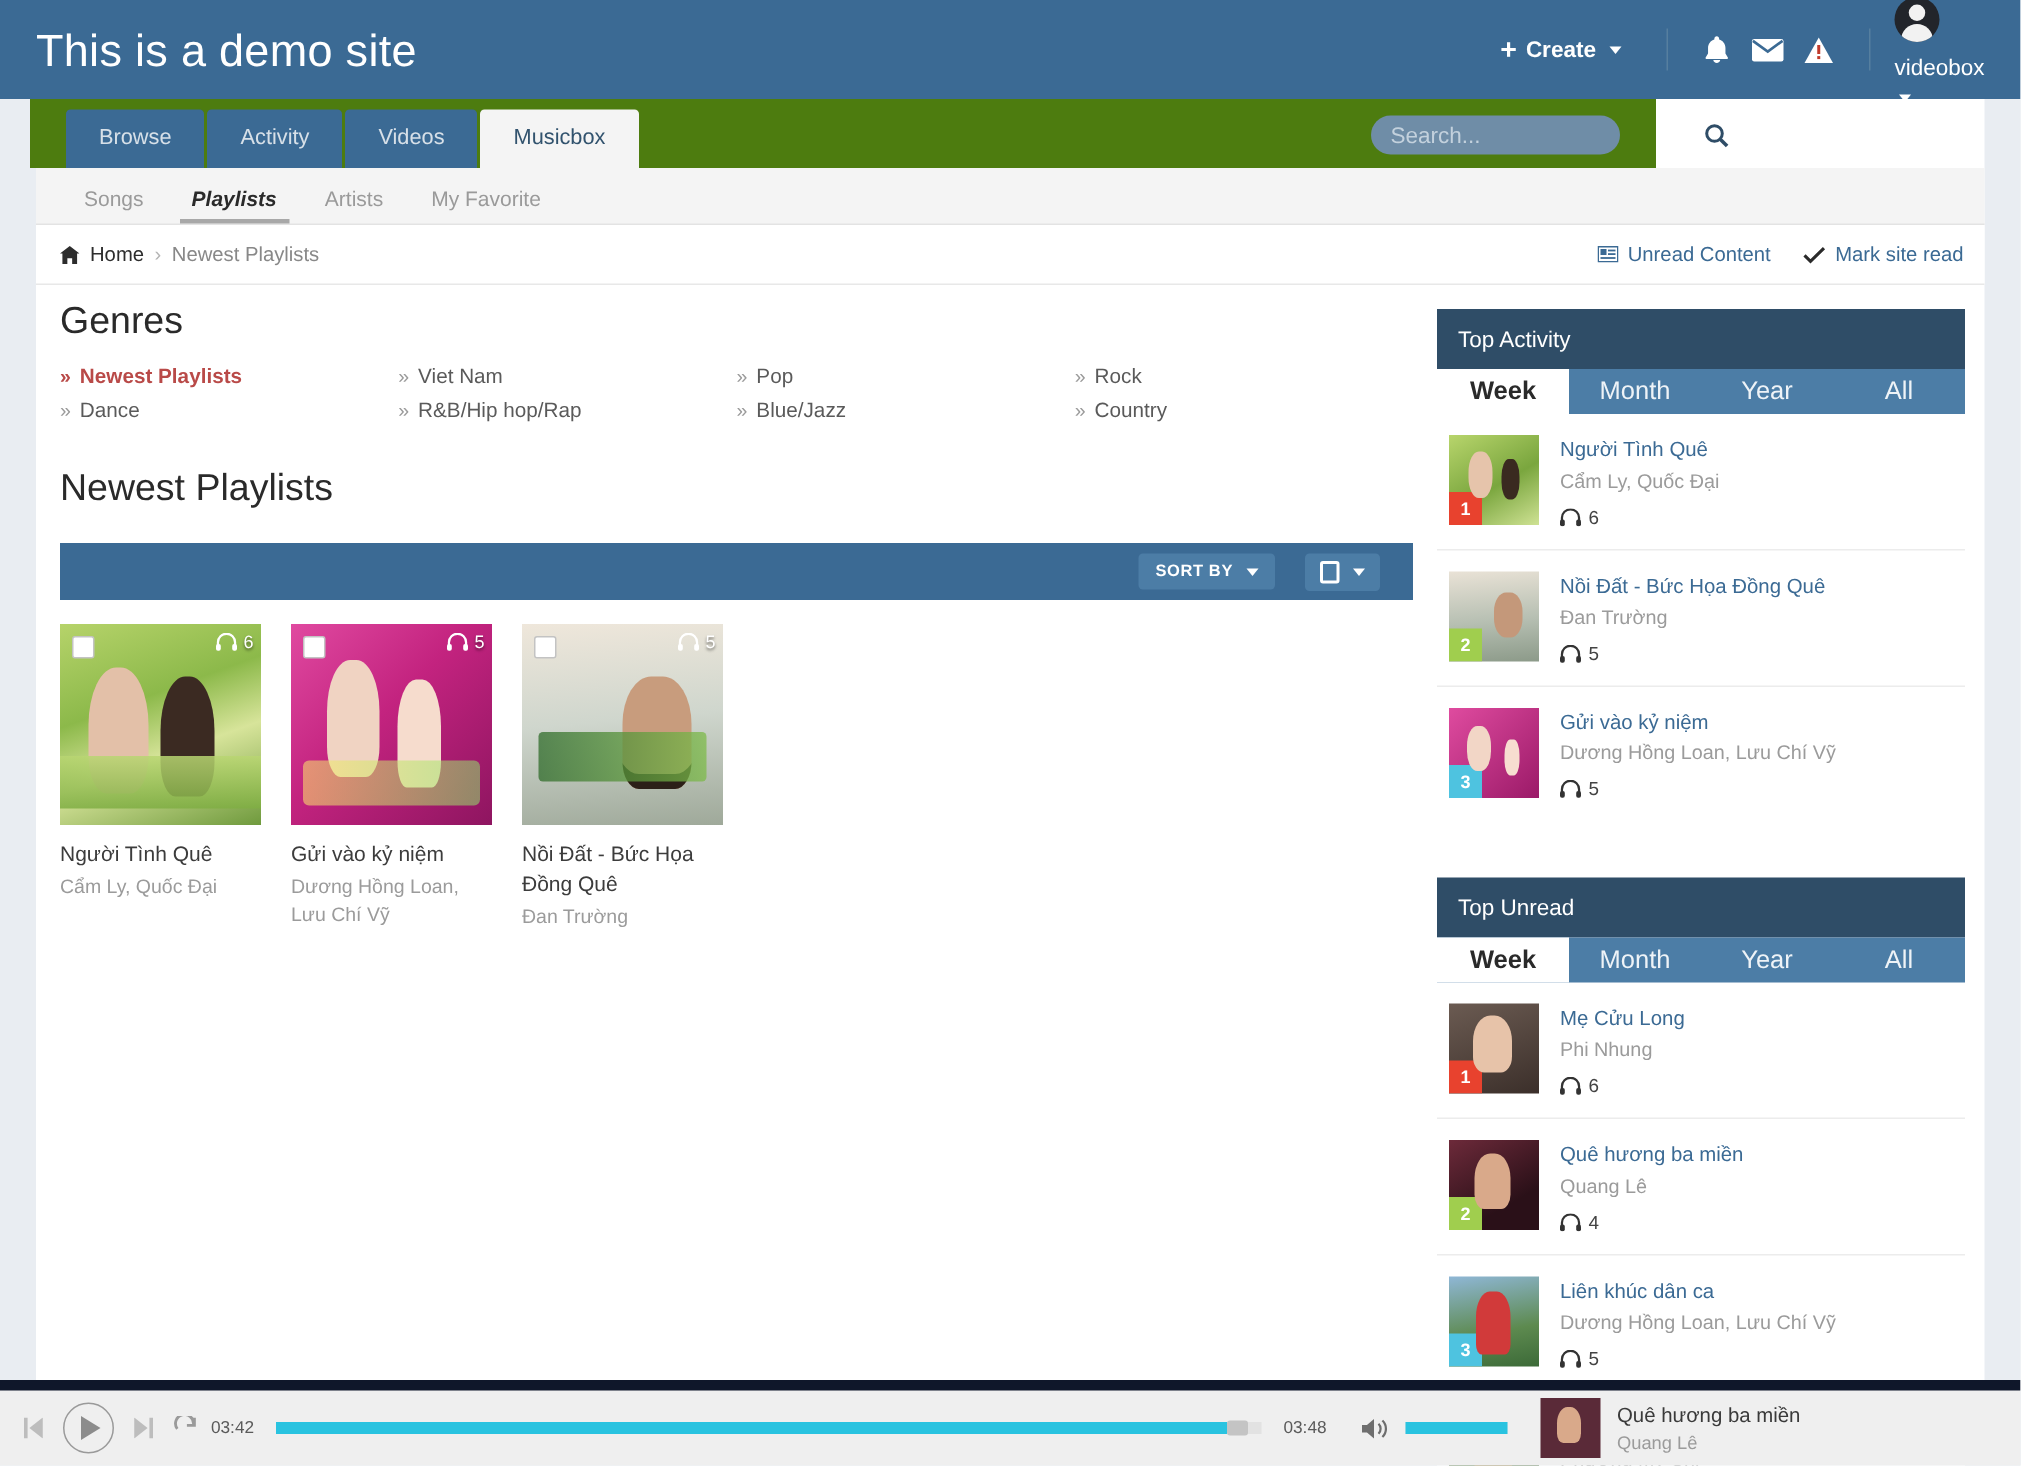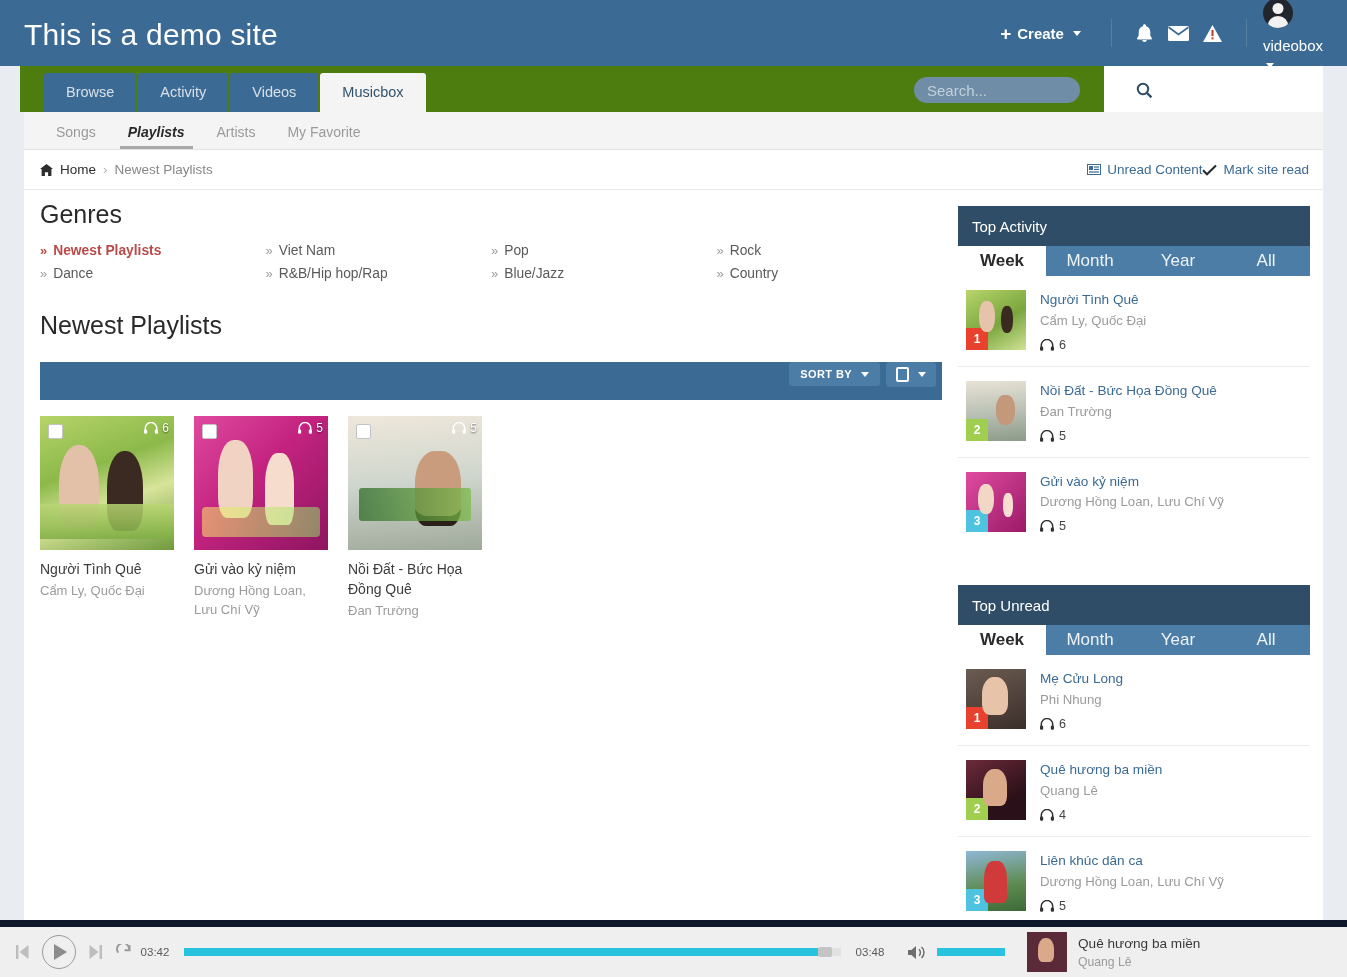--- a/index.html
+++ b/index.html
@@ -114,21 +114,21 @@
   }
   .crumb {
     position: absolute; left: 16px; top: 12px;
     display: flex; align-items: center; gap: 7px; font-size: 13.5px;
   }
   .crumb .home-lnk { color: #2d2d2d; cursor: pointer; }
   .crumb .sep { color: #b3b3b3; }
   .crumb .cur { color: #888; }
   .crumb-right {
     position: absolute; right: 14px; top: 12px; display: flex;
-    align-items: center; font-size: 13.5px; color: #3b6a94;
+    align-items: center; gap: 22px; font-size: 13.5px; color: #3b6a94;
   }
   .crumb-right .item { display: flex; align-items: center; gap: 6px; cursor: pointer; }
 
   
   .main {
     position: absolute; left: 40px; top: 200px; width: 902px;
   }
   h2.sect {
     font-size: 25px; font-weight: normal; color: #2a2a2a; margin-bottom: 14px;
   }
@@ -141,22 +141,22 @@
     display: flex; align-items: baseline; gap: 6px;
   }
   .genre .ang { color: #9b9b9b; font-size: 13px; }
   .genre.sel { color: #b94a48; font-weight: bold; }
   .genre.sel .ang { color: #b94a48; }
 
   h2.newest { font-size: 25px; font-weight: normal; color: #2a2a2a; margin: 0 0 22px 0; }
 
   .toolbar {
     width: 902px; height: 38px; background: #3b6a94;
-    display: flex; align-items: flex-start; justify-content: flex-end;
-    padding-right: 6px; gap: 6px;
+    display: flex; align-items: center; justify-content: flex-end;
+    padding-right: 22px; gap: 20px;
   }
   .btn-sort {
     background: #4c7da6; color: #fff; font-size: 11px; font-weight: bold;
     letter-spacing: .4px; padding: 6px 11px; border-radius: 3px; cursor: pointer;
     display: flex; align-items: center; gap: 6px;
   }
   .btn-view {
     background: #4c7da6; padding: 5px 10px; border-radius: 3px; cursor: pointer;
     display: flex; align-items: center; gap: 6px;
   }

